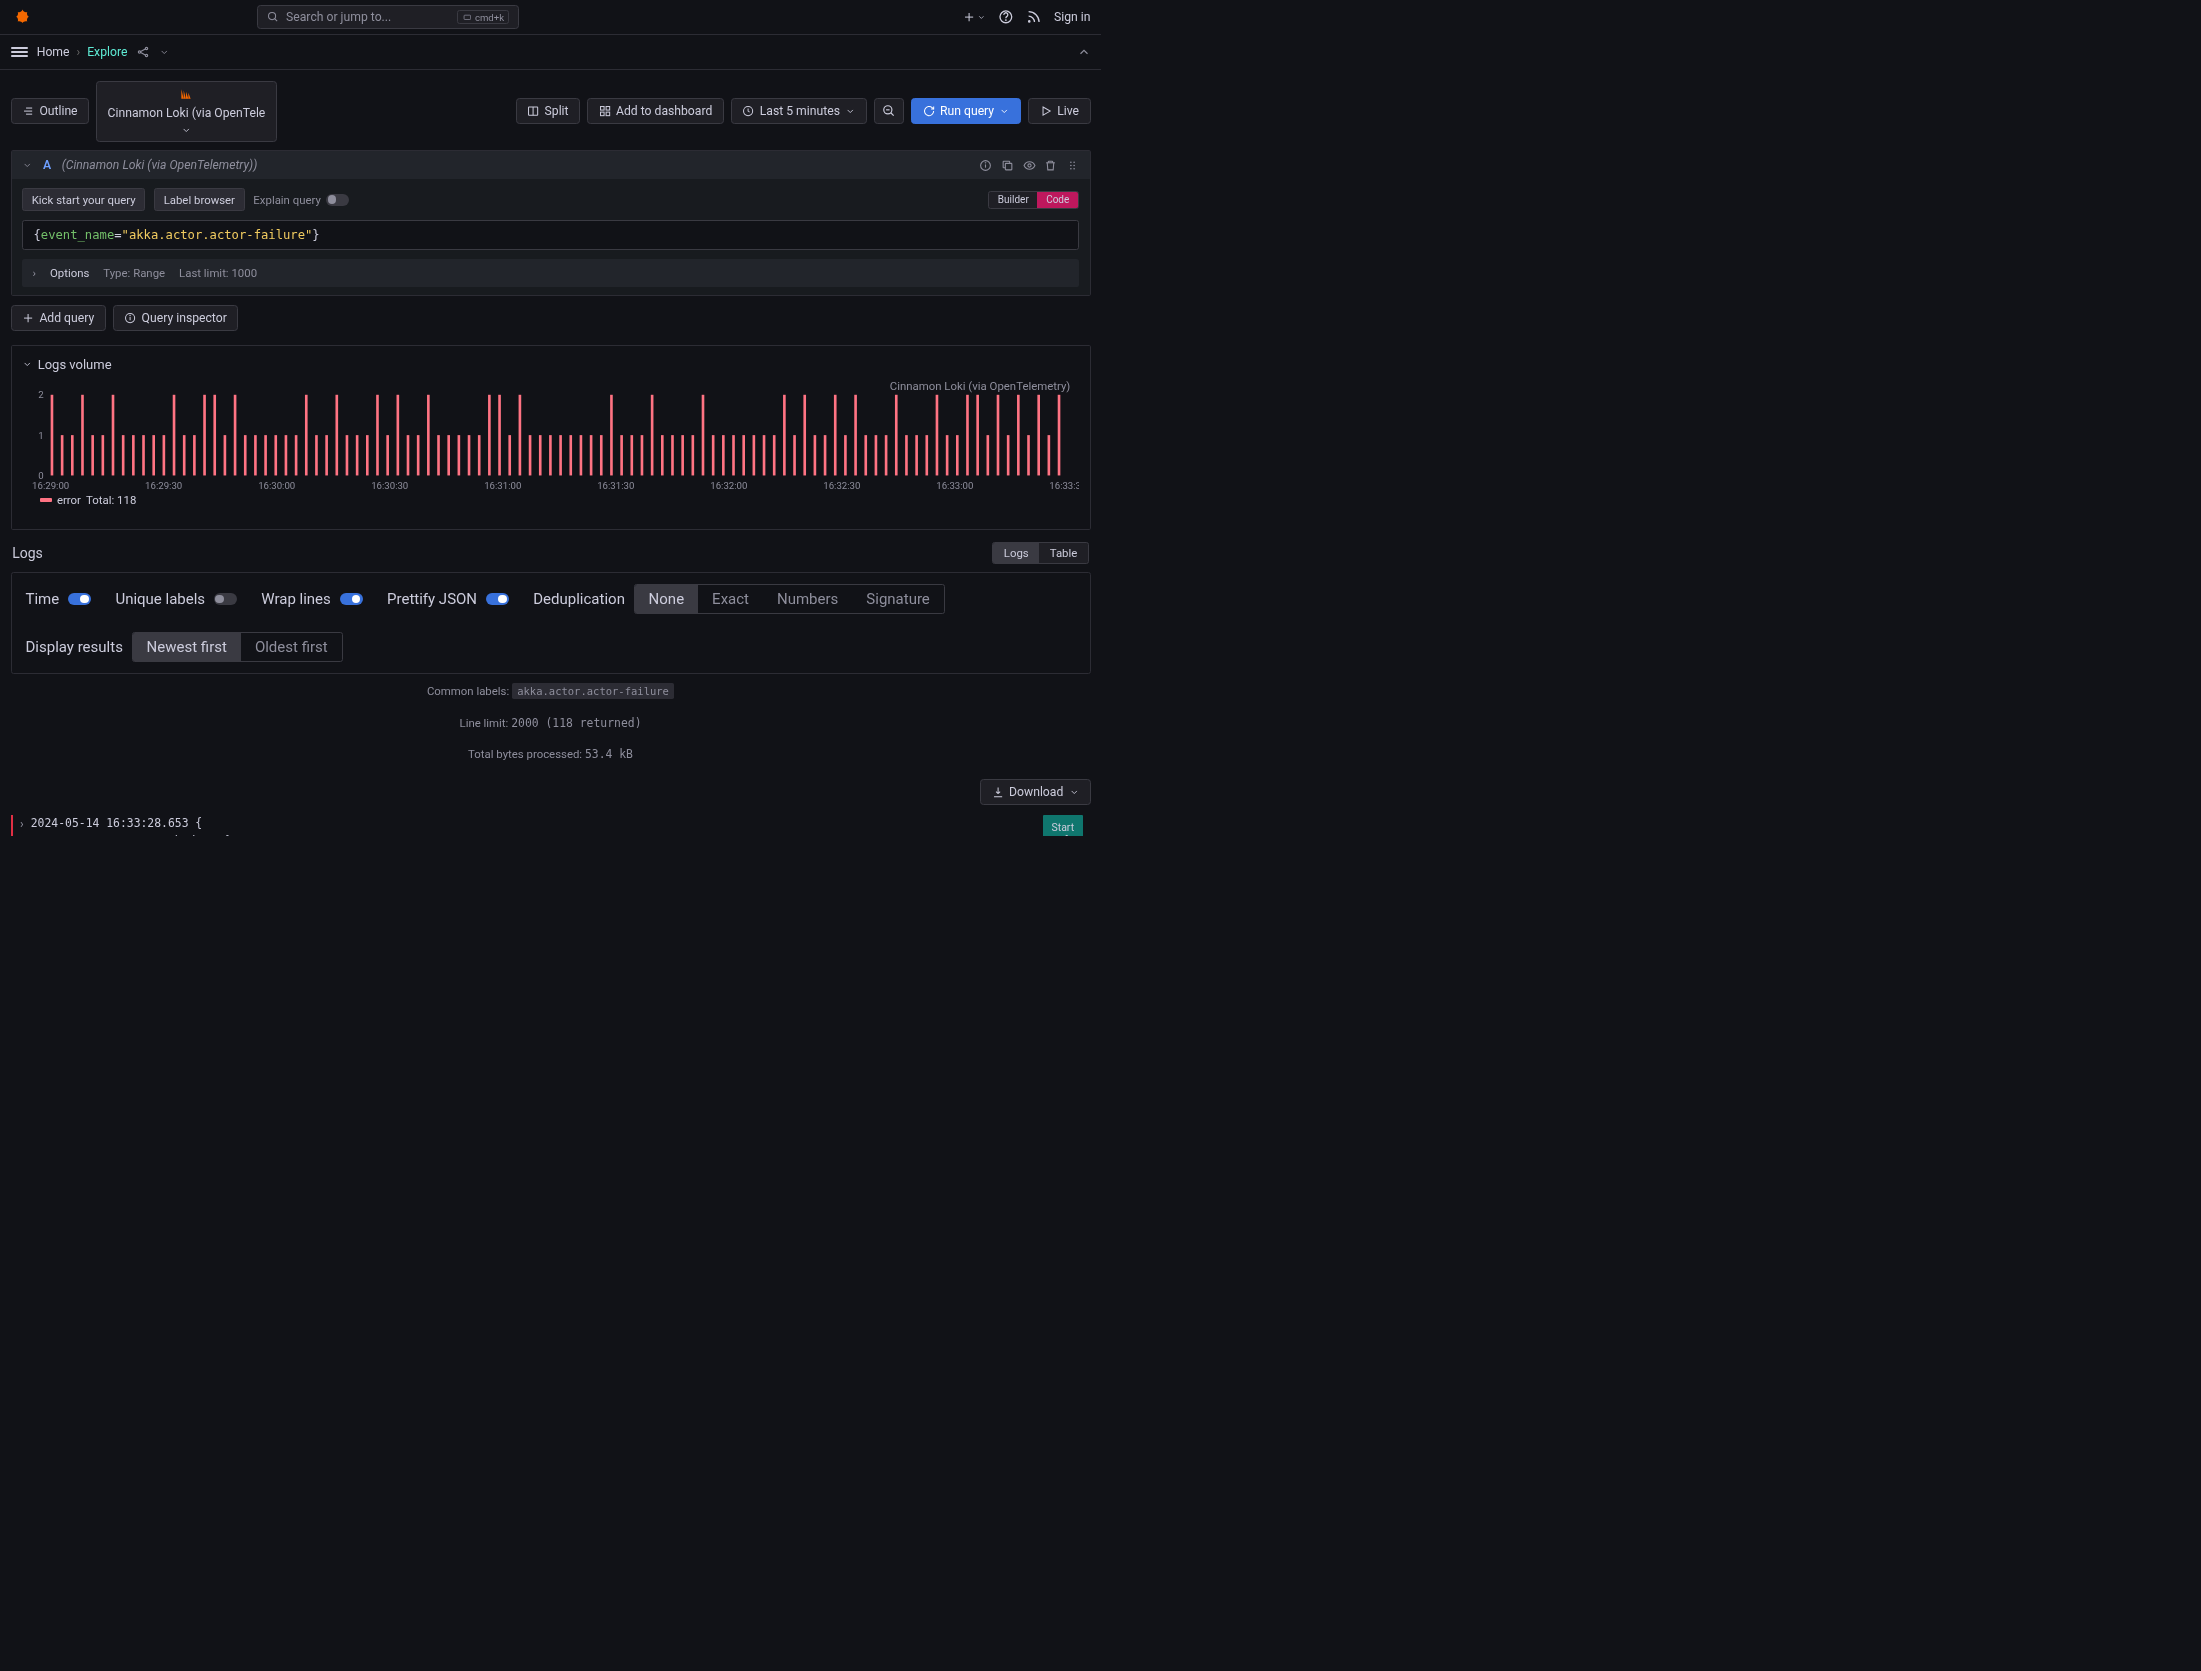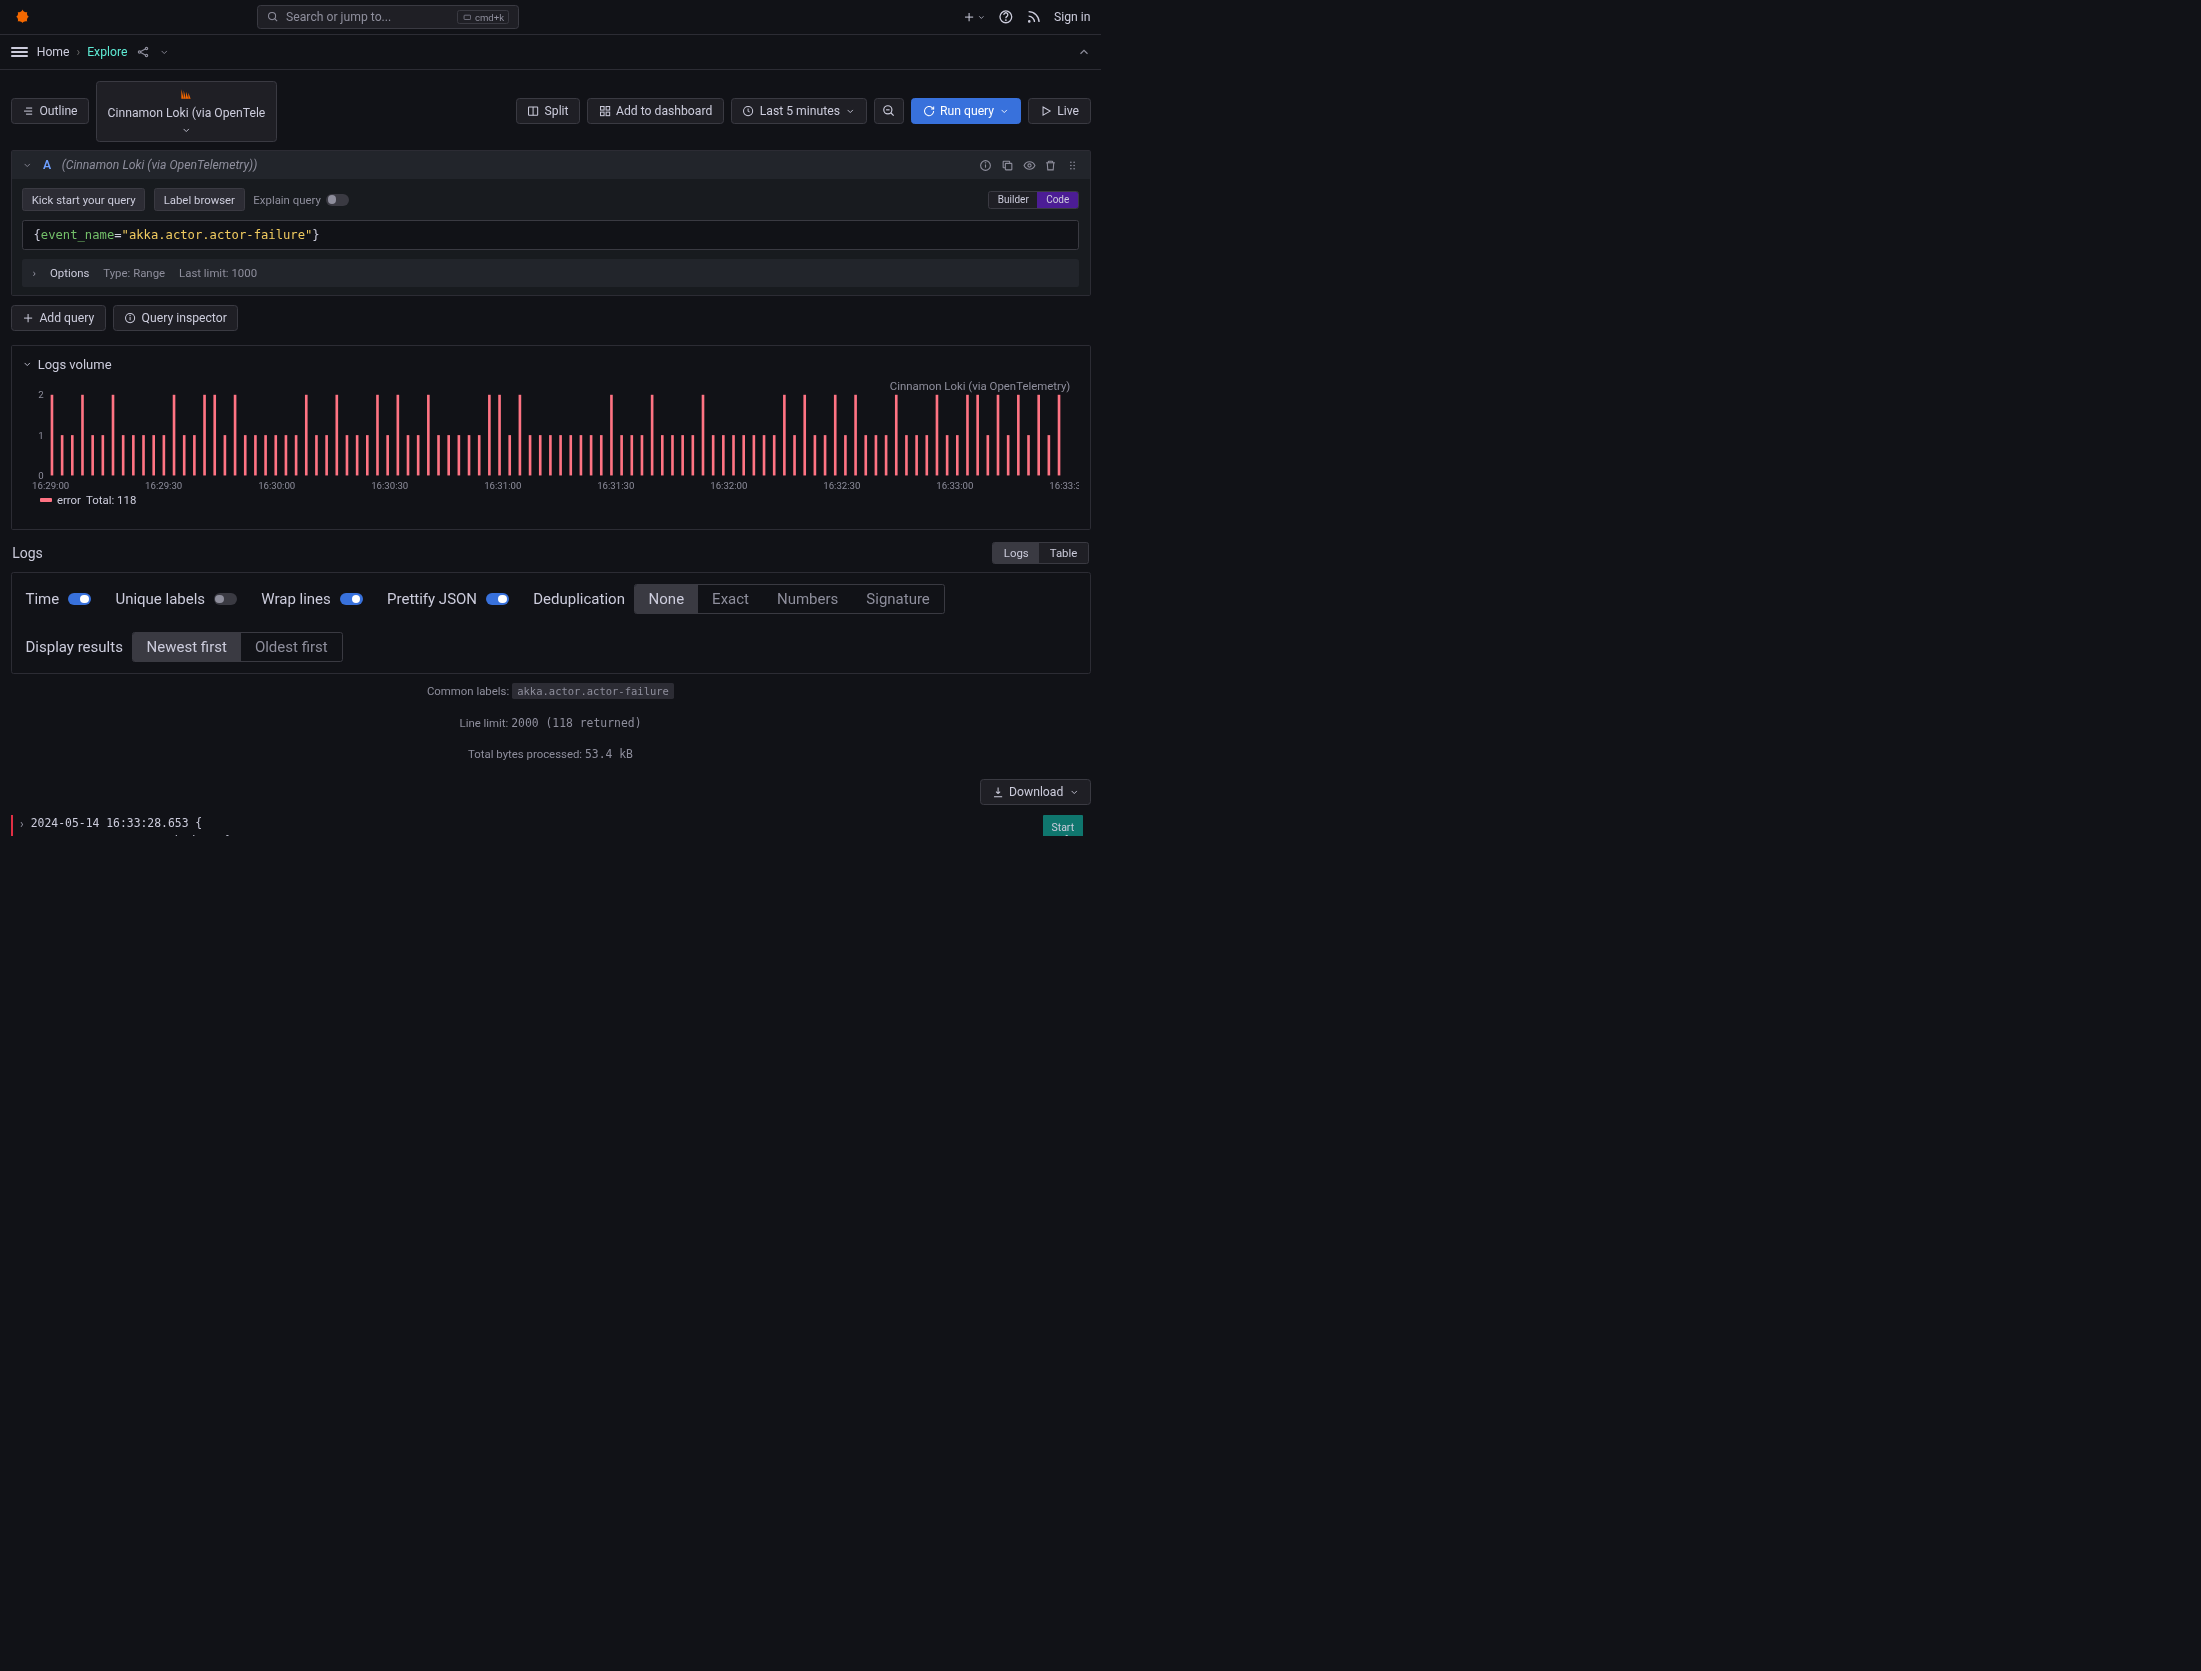--- a/index.html
+++ b/index.html
@@ -88,21 +88,21 @@
 .query-body { padding:8.7px 10.5px; }
 .query-help-row { display:flex; align-items:center; gap:8.7px; margin-bottom:8.7px;}
 .small-btn { background:#2c2c34; border:0.9px solid #3a3a42; padding:3.5px 8.7px; border-radius:2.6px; color:#ccccdc; font-size:11.4px; cursor:pointer;}
 .explain { color:#8e8e9c; font-size:11.4px; display:flex; align-items:center; gap:5.2px;}
 .toggle { width:23px; height:12.2px; background:#3a3a42; border-radius:7px; position:relative; cursor:pointer;}
 .toggle::after { content:''; position:absolute; width:8.7px; height:8.7px; background:#8e8e9c; border-radius:50%; top:1.7px; left:1.7px;}
 .toggle.on { background:#3871dc;}
 .toggle.on::after { left:12.2px; background:#fff;}
 .mode-switch { margin-left:auto; display:flex; background:#1f1f25; border:0.9px solid #3a3a42; border-radius:2.6px; overflow:hidden;}
 .mode-switch span { padding:2.6px 8.7px; font-size:10px; cursor:pointer;}
-.mode-switch .active { background:#4c1d95;}
+.mode-switch .active { background:#be185d;}
 .code-editor {
   background:#111217;
   border:0.9px solid #3a3a42;
   border-radius:2.6px;
   padding:7px 10.5px;
   font-family: 'Menlo', 'Monaco', monospace;
   font-size:12.2px;
 }
 .code-editor .brace { color:#ccccdc;}
 .code-editor .label { color:#73bf69;}

